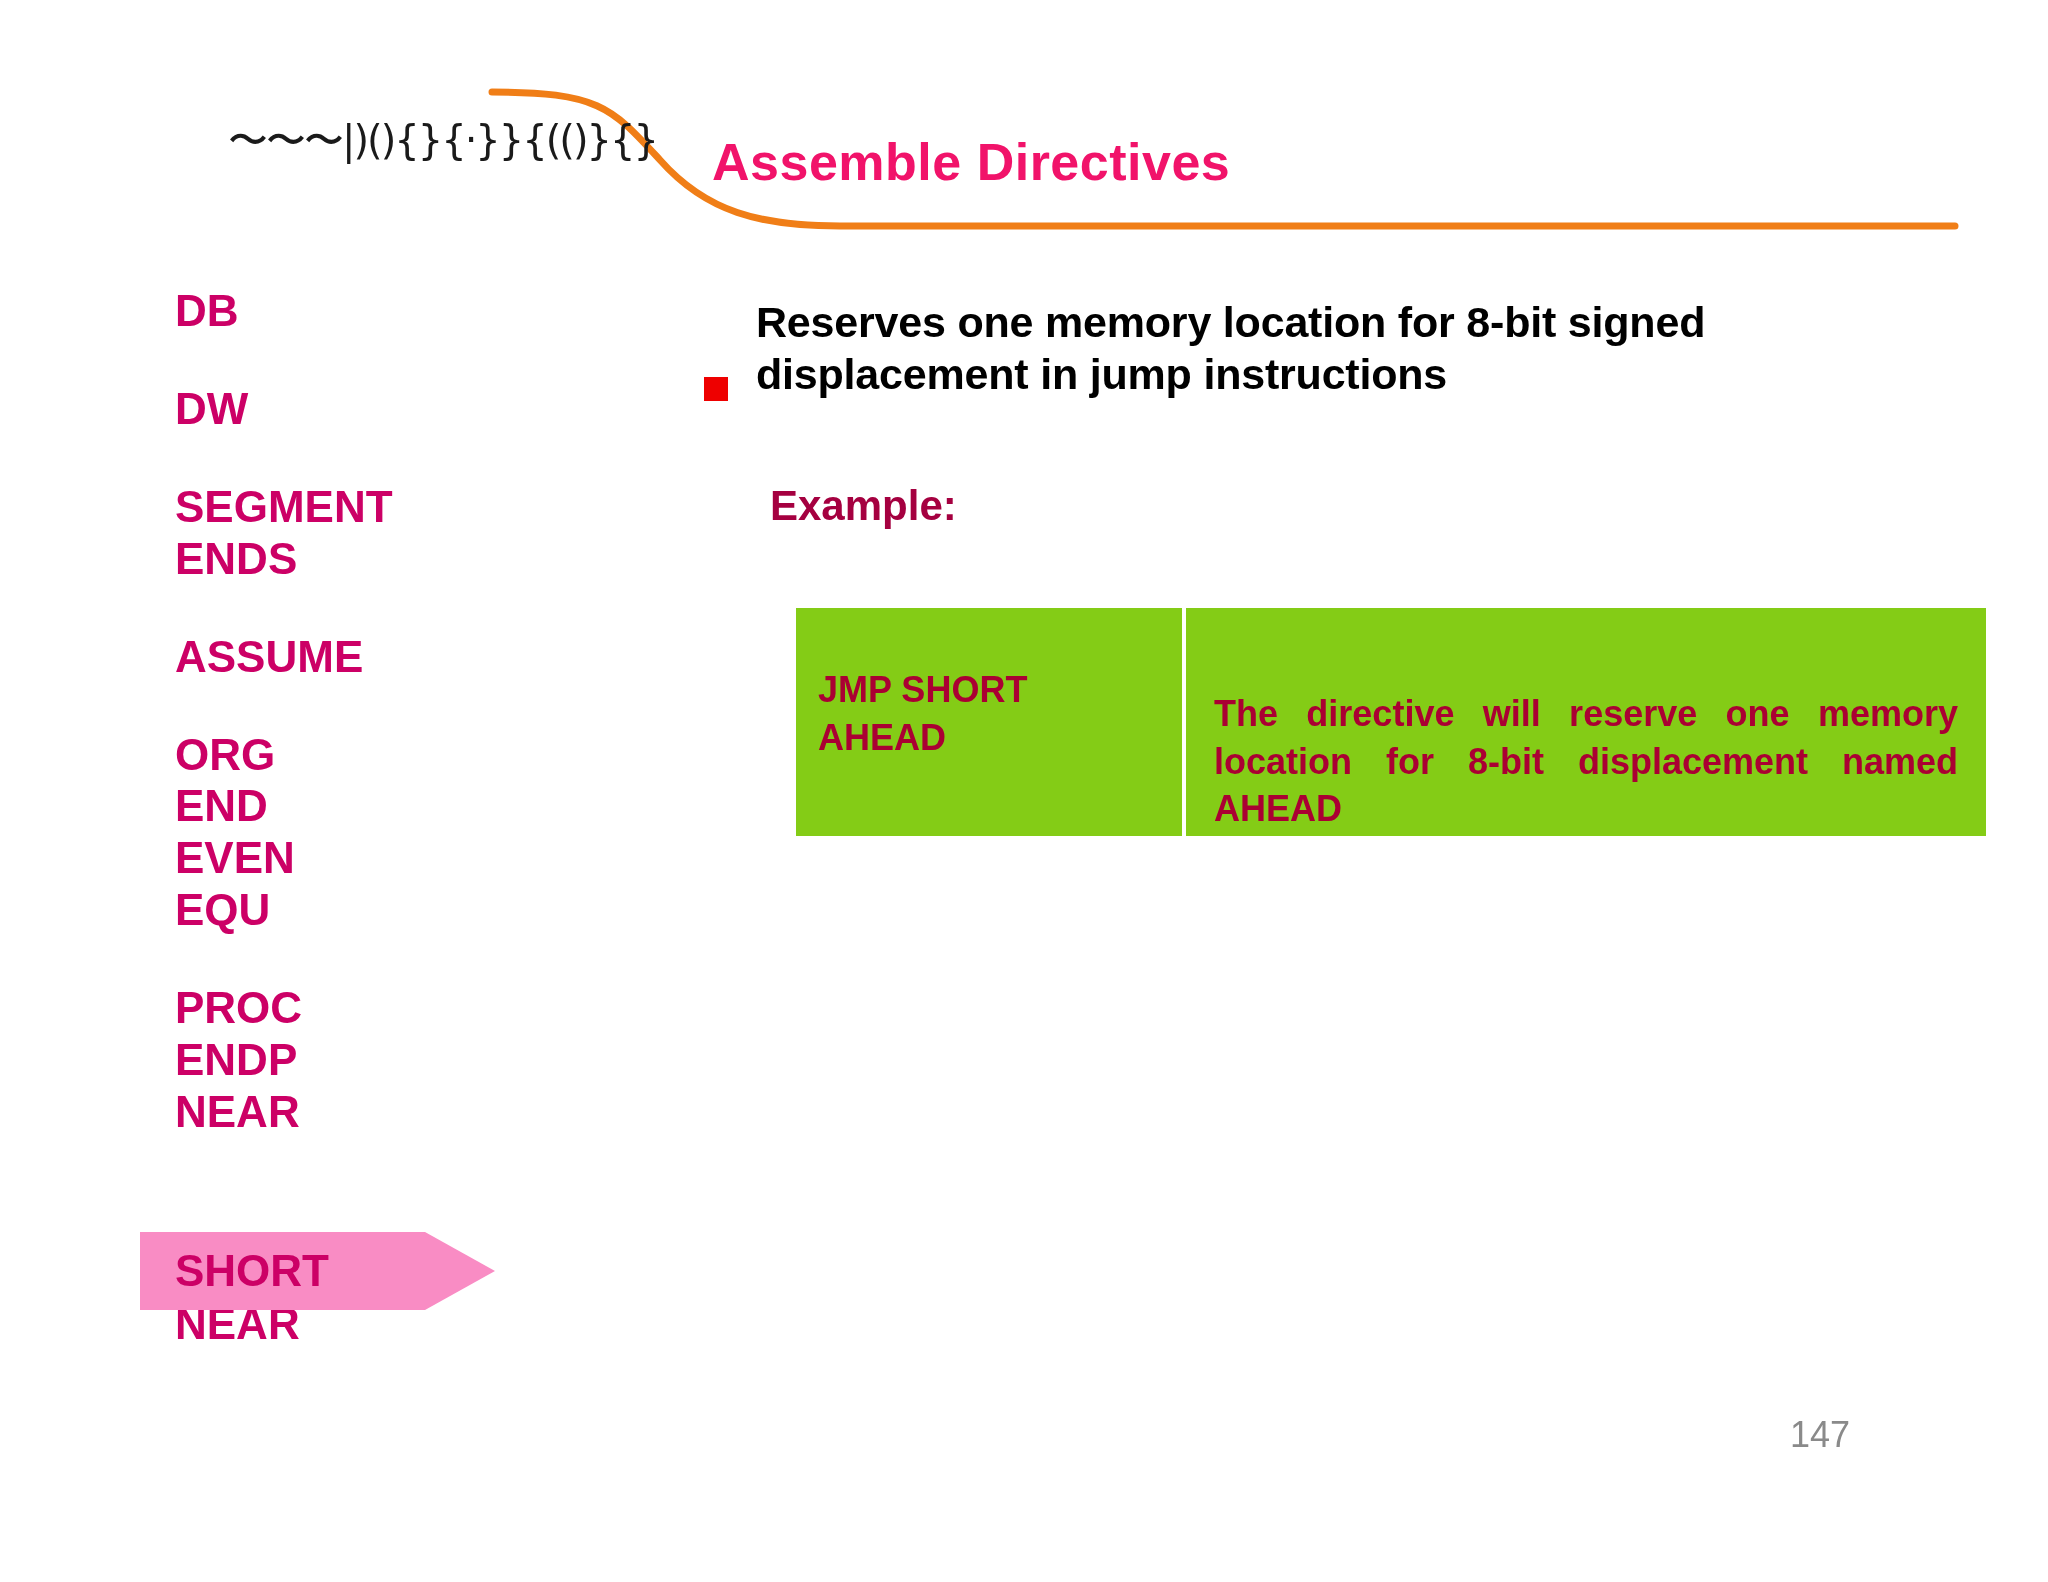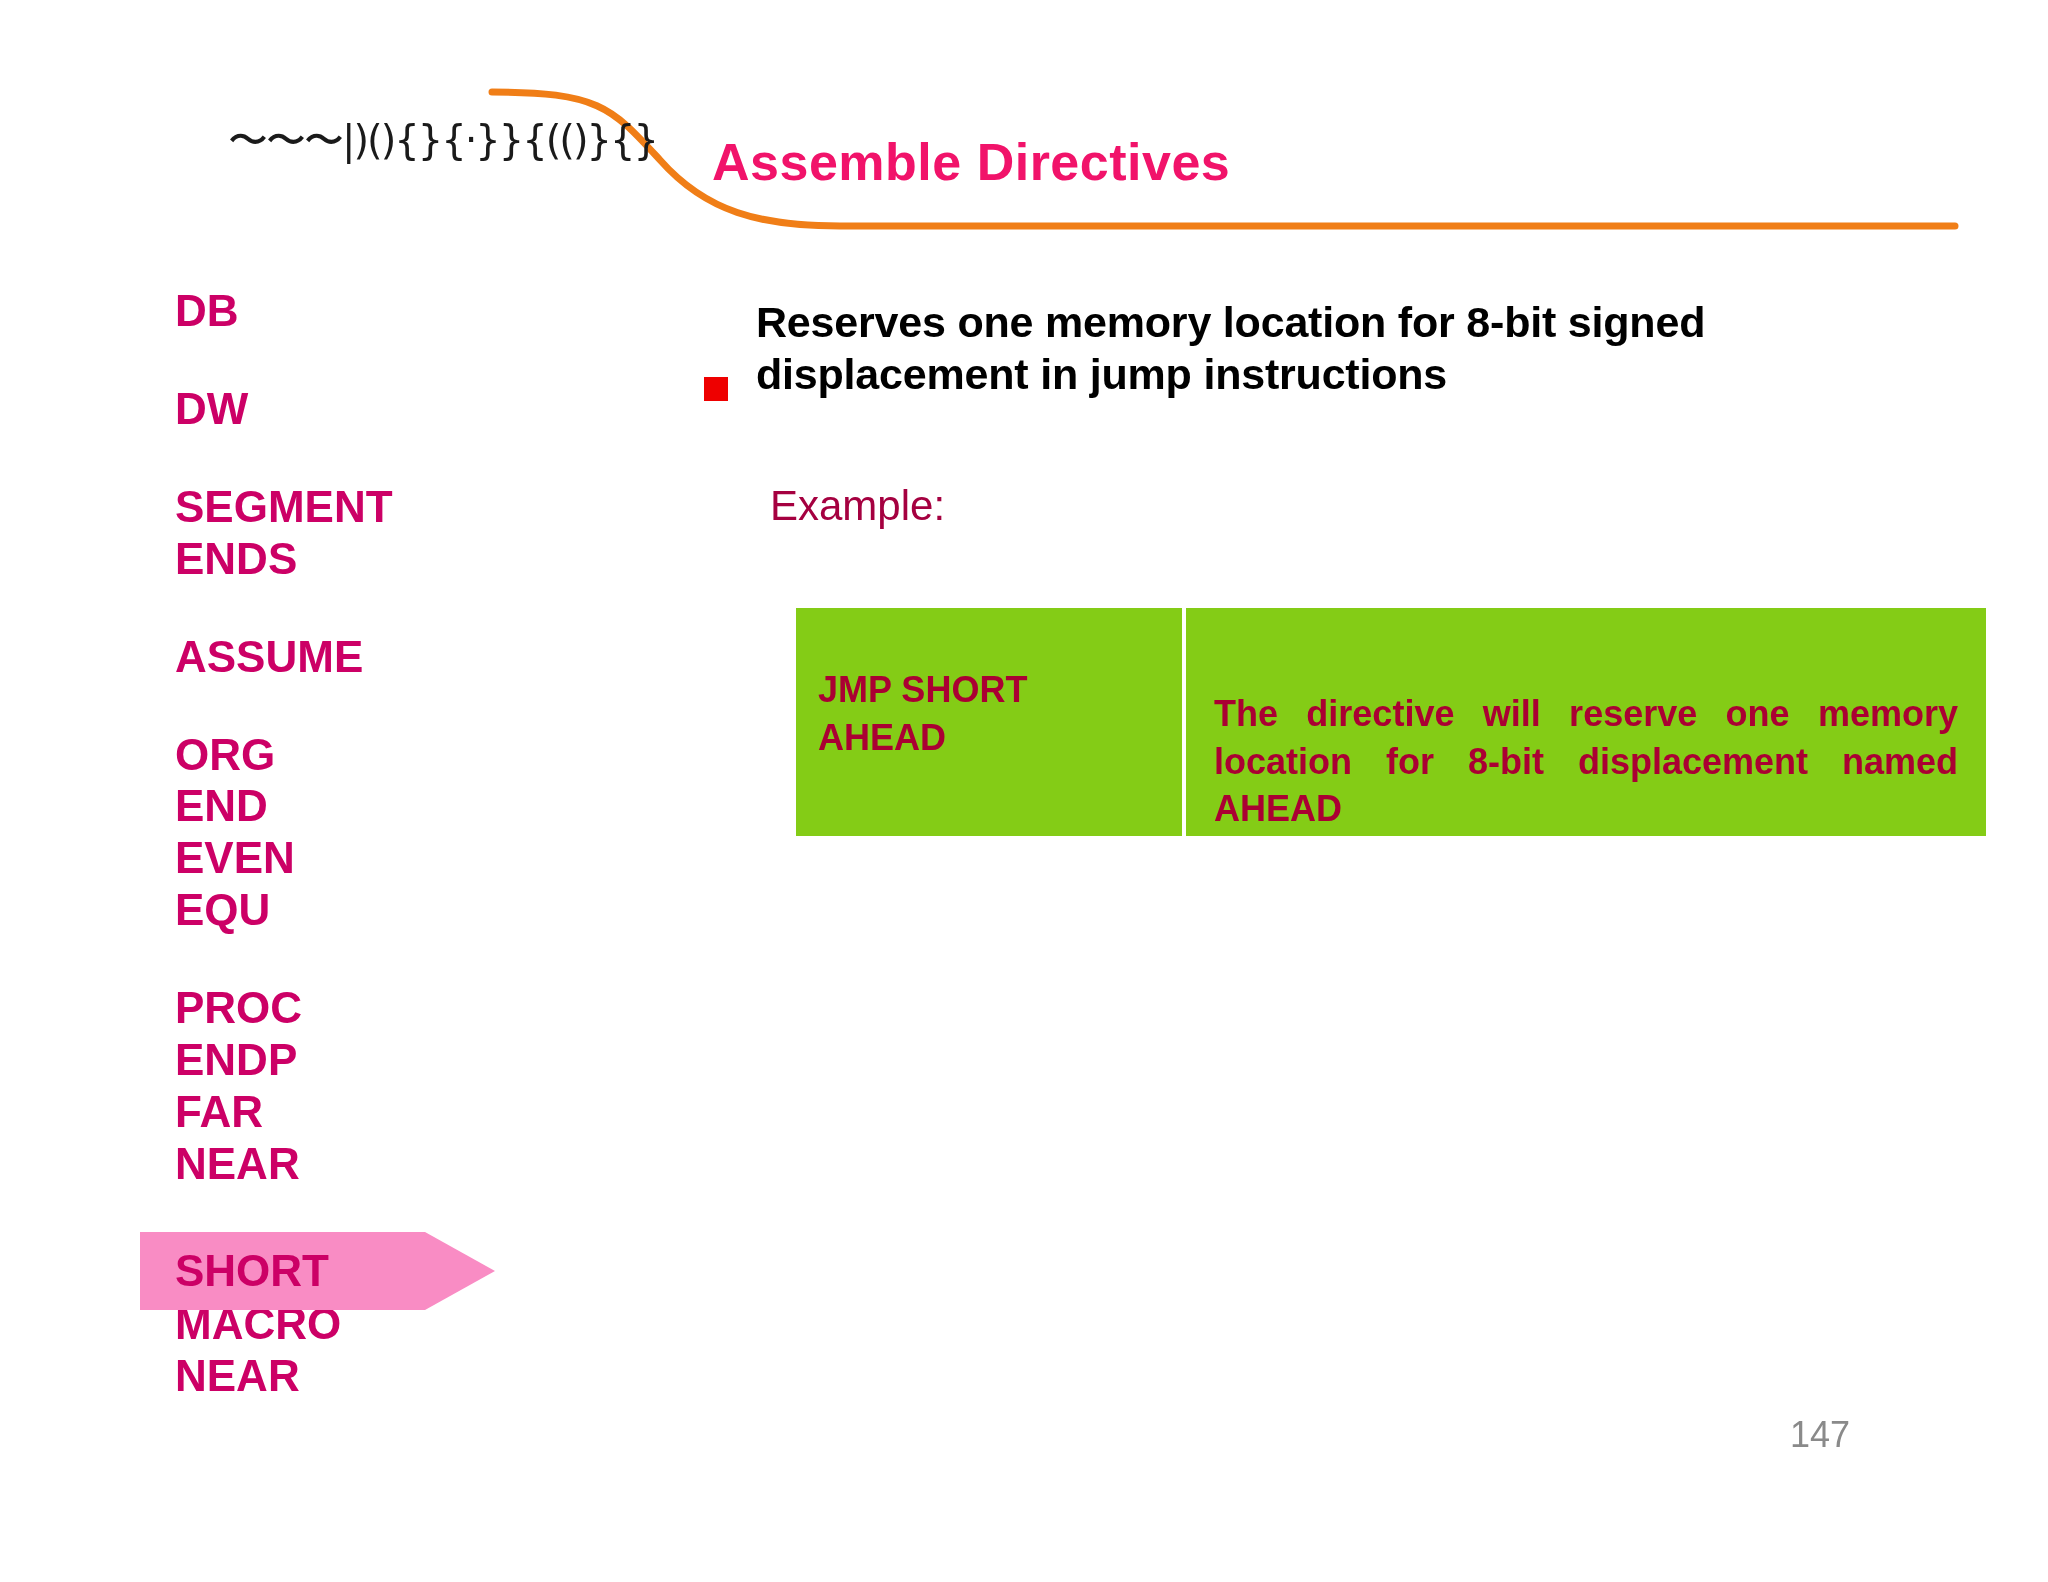--- a/index.html
+++ b/index.html
@@ -116,21 +116,21 @@
     color: #000000;
     line-height: 1.22;
     letter-spacing: -0.2px;
   }
 
   #example-label {
     position: absolute;
     left: 770px;
     top: 482px;
     font-size: 42px;
-    font-weight: normal;
+    font-weight: bold;
     color: #A50040;
     white-space: nowrap;
   }
 
   #example-table {
     position: absolute;
     left: 752px;
     top: 608px;
     width: 1190px;
     height: 228px;
@@ -203,21 +203,20 @@
     </div>
     <div class="side-group">
       <div class="side-item">ORG</div>
       <div class="side-item">END</div>
       <div class="side-item">EVEN</div>
       <div class="side-item">EQU</div>
     </div>
     <div class="side-group">
       <div class="side-item">PROC</div>
       <div class="side-item">ENDP</div>
-      <div class="side-item">FAR</div>
       <div class="side-item">NEAR</div>
     </div>
     <div class="side-group" style="margin-top:108px;">
       <div class="side-item">MACRO</div>
       <div class="side-item">NEAR</div>
     </div>
   </div>
 
   <div id="short-banner">
     <svg class="arrow-body" viewBox="0 0 355 78" preserveAspectRatio="none" aria-hidden="true">

